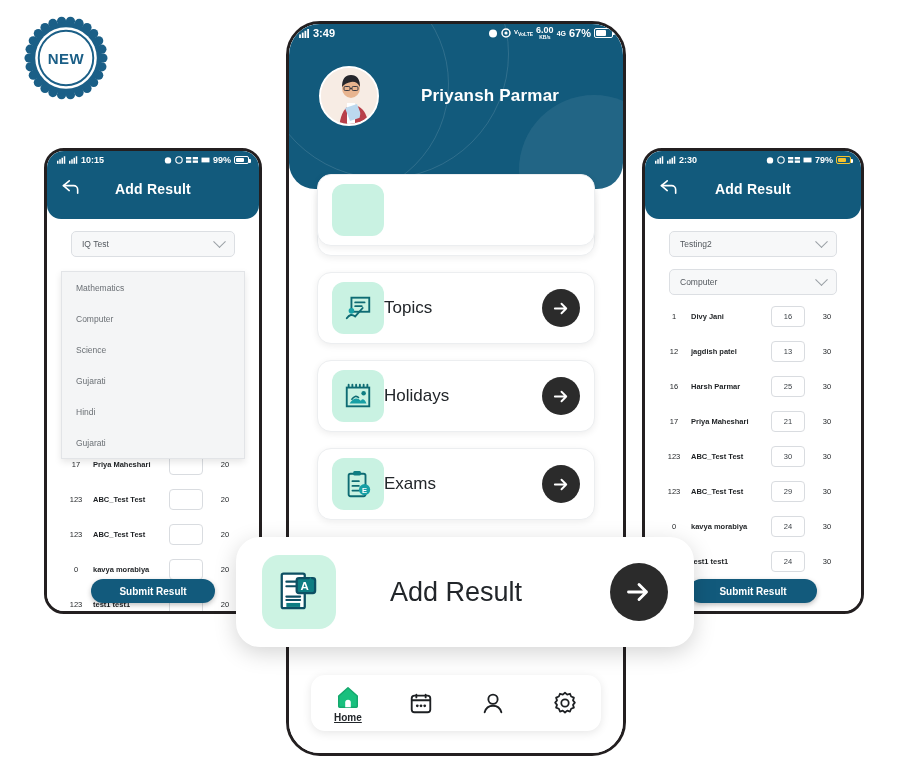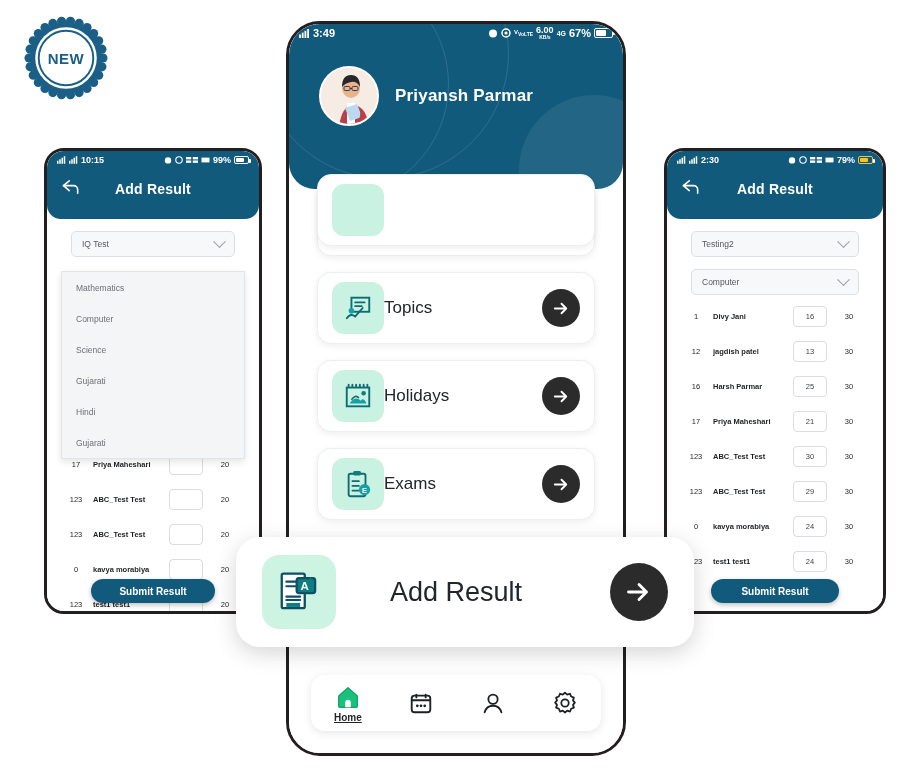--- a/index.html
+++ b/index.html
@@ -73,21 +73,21 @@
 
   
   #center-phone { left:286px; top:21px; width:340px; height:735px; border-radius:34px; }
   #center-phone .hdr { height:165px; border-radius:0 0 26px 26px; overflow:hidden; }
   .deco { position:absolute; border-radius:50%; }
   .deco-ring { border:1.5px solid rgba(255,255,255,.13); }
   .deco-blob { background:rgba(255,255,255,.07); }
   .profile-row { display:flex; align-items:center; gap:16px; padding:24px 0 0 30px; position:relative; z-index:2; }
   .avatar { width:60px; height:60px; border-radius:50%; border:2.5px solid #fff;
             overflow:hidden; background:#f6eee7; position:relative; flex:none; }
-  .uname { font-size:17px; color:#fff; font-weight:bold; letter-spacing:.2px; }
+  .uname { font-size:17px; color:#fff; font-weight:bold; letter-spacing:.2px;margin-left:26px; }
 
   .menu-wrap { position:absolute; left:0; right:0; top:160px; bottom:92px; padding:0 28px; }
   .mcard {
     background:#fff; border:1px solid #eceef0; border-radius:14px;
     box-shadow:0 2px 7px rgba(0,0,0,.07);
     height:72px; margin-bottom:16px; display:flex; align-items:center; padding:0 14px;
   }
   .mtile { width:52px; height:52px; border-radius:12px; background:#c9f2e2;
            display:flex; align-items:center; justify-content:center; flex:none; }
   .mlabel { flex:1; font-size:17px; color:#22262a; }
@@ -107,21 +107,21 @@
     display:flex; align-items:center; padding:0 26px; z-index:30;
   }
   .ov-tile { width:74px; height:74px; border-radius:17px; background:#cdf3e3;
              display:flex; align-items:center; justify-content:center; flex:none; }
   .ov-label { flex:1; padding-left:54px; font-size:27px; color:#22262a; }
   .ov-arrow { width:58px; height:58px; border-radius:50%; background:#2b2b2b;
               display:flex; align-items:center; justify-content:center; flex:none; }
 
   
   #left-phone  { left:44px;  top:148px; width:218px; height:466px; border-radius:20px; z-index:5; }
-  #right-phone { left:664px; top:148px; width:222px; height:466px; border-radius:20px; z-index:5; }
+  #right-phone { left:642px; top:148px; width:222px; height:466px; border-radius:20px; z-index:5; }
   .side .hdr { height:68px; border-radius:0 0 14px 14px; }
 </style>
 </head>
 <body>
 
 <div class="stage">
 
   <div class="new-badge">
     <svg class="seal" viewBox="0 0 100 100">
       <g fill="#1b5f87">

